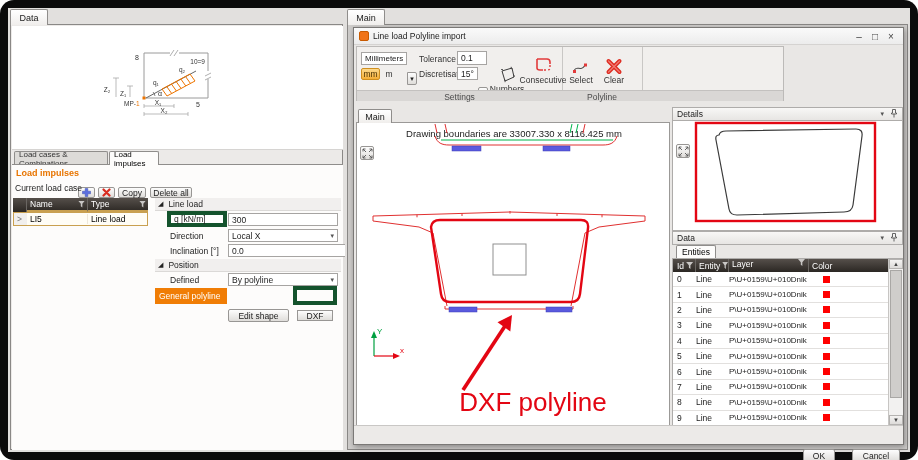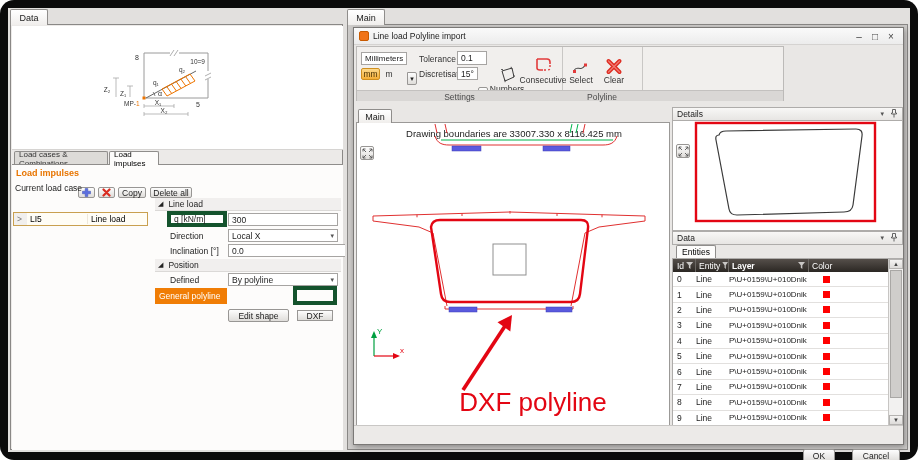--- a/index.html
+++ b/index.html
@@ -109,20 +109,31 @@
         <button class="abs gbtn" style="left:86px;top:2px;width:17px;height:11px;">
           <svg width="9" height="9" viewBox="0 0 9 9">
               <path d="M1.5,1.5 L7.5,7.5 M7.5,1.5 L1.5,7.5" stroke="#d92b1f" stroke-width="2.2" stroke-linecap="round"></path>
             </svg>
         </button>
         <button class="abs gbtn" style="left:106px;top:2px;width:28px;height:11px;">Copy</button>
         <button class="abs gbtn" style="left:138px;top:2px;width:42px;height:11px;">Delete all</button>
 
         <span class="abs nw plabel" style="left:3px;top:18px;">Current load case</span>
 
+        <div class="abs dhead" style="left:1px;top:33px;width:135px;height:14px;">
+          <span style="width:14px;border-right:1px solid #6a6662;height:100%;"></span>
+          <span style="width:61px;display:flex;align-items:center;padding-left:3px;border-right:1px solid #6a6662;height:100%;border-bottom:2px solid #c9a050;">
+            <span>Name</span>
+              <span class="funnel" style="margin-left:auto;margin-right:2px;"></span>
+          </span>
+          <span style="flex:1;display:flex;align-items:center;padding-left:3px;height:100%;border-bottom:2px solid #c9a050;">
+            <span>Type</span>
+              <span class="funnel" style="margin-left:auto;margin-right:2px;"></span>
+          </span>
+        </div>
         <div class="abs" style="left:1px;top:47px;width:135px;height:14px;display:flex;align-items:center;background:#fffdf6;border:1px solid #c9a050;font-size:8.5px;">
           <span style="width:13px;color:#777;padding-left:3px;background:#f1efed;height:100%;display:flex;align-items:center;">&gt;</span>
           <span style="width:61px;padding-left:3px;border-right:1px solid #eee8da;">LI5</span>
           <span style="flex:1;padding-left:3px;">Line load</span>
         </div>
 
         <div class="abs psec" style="left:143px;top:33px;width:186px;height:13px;">
           <span class="tri" style="margin-left:3px;">◢</span>
           <span>Line load</span>
         </div>
@@ -320,21 +331,21 @@
         <div class="abs" style="left:318px;top:230px;width:231px;height:168px;background:#fff;border:1px solid #aeacaa;">
           <div class="dhead" style="width:215px;height:13px;">
             <span style="width:23px;display:flex;align-items:center;padding-left:4px;border-right:1px solid #6a6662;height:100%;">
               <span>Id</span>
                 <span class="funnel" style="margin-left:2px;"></span>
             </span>
             <span style="width:33px;display:flex;align-items:center;padding-left:3px;border-right:1px solid #6a6662;height:100%;">
               <span>Entity</span>
                 <span class="funnel" style="margin-left:2px;"></span>
             </span>
-            <span style="width:80px;display:flex;align-items:center;padding-left:3px;border-right:1px solid #6a6662;height:100%;font-weight:bold;">
+            <span style="width:80px;display:flex;padding-left:3px;border-right:1px solid #6a6662;height:100%;">
               <span>Layer</span>
                 <span class="funnel" style="margin-left:auto;margin-right:3px;"></span>
             </span>
             <span style="width:48px;display:flex;align-items:center;padding-left:3px;height:100%;">
               <span>Color</span>
             </span>
             <span style="flex:1;height:100%;"></span>
           </div>
           <div style="width:215px;">
               <div class="ent-row">

